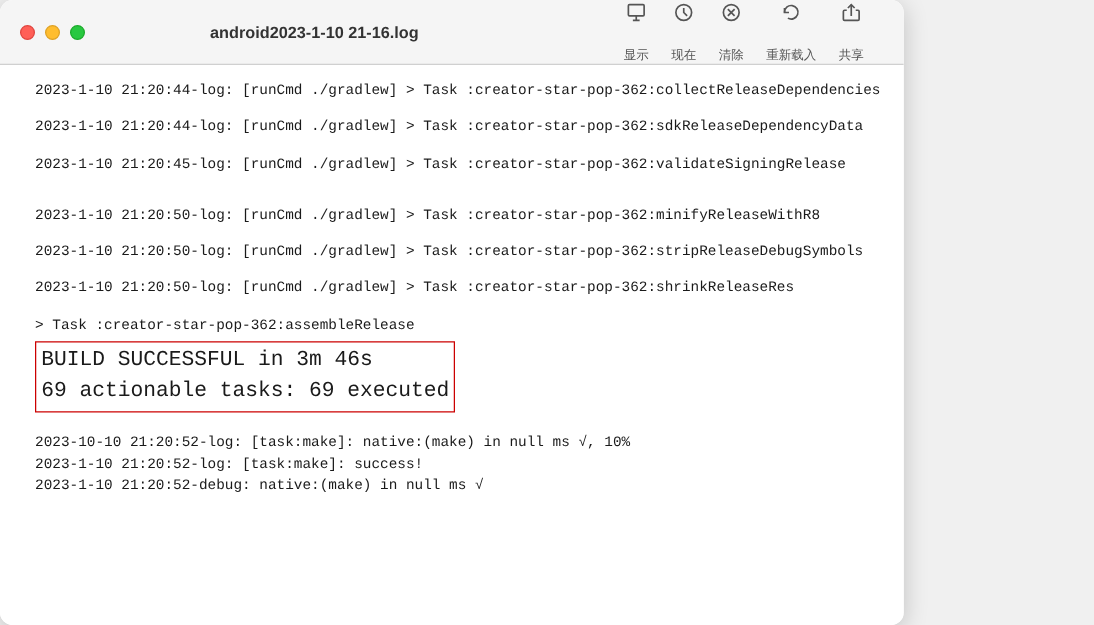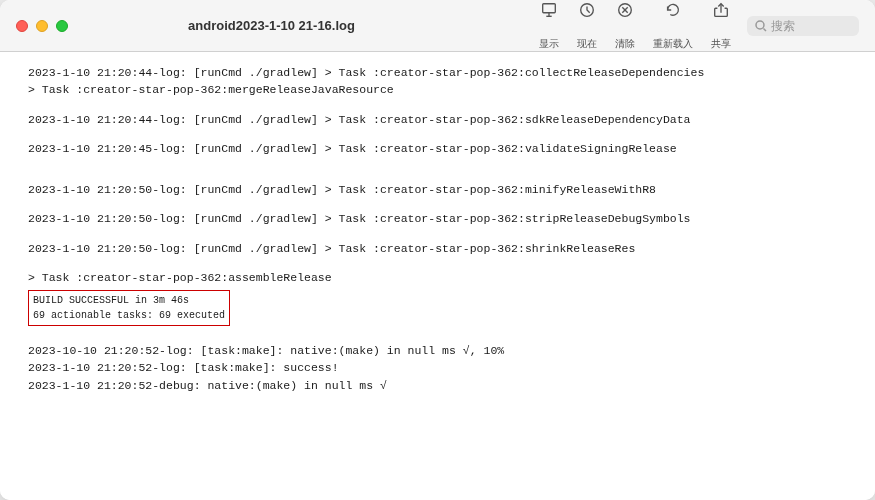--- a/index.html
+++ b/index.html
@@ -6,21 +6,21 @@
 
     body {
       width: 875px;
       height: 500px;
       background: #f0f0f0;
       font-family: -apple-system, BlinkMacSystemFont, 'SF Pro Text', sans-serif;
       overflow: hidden;
     }
 
     .window {
-      width: 875px;
+      width: 723px;
       height: 500px;
       background: #ffffff;
       border-radius: 10px;
       box-shadow: 0 4px 20px rgba(0,0,0,0.2);
       display: flex;
       flex-direction: column;
       overflow: hidden;
     }
 
     .titlebar {
@@ -123,21 +123,21 @@
     .build-success-box {
       display: inline-block;
       border: 1.5px solid #cc0000;
       padding: 2px 4px;
       margin: 4px 0;
     }
 
     .build-success-text {
       color: #1a1a1a;
       font-family: 'Menlo', 'Monaco', 'Courier New', monospace;
-      font-size: 10px;
+      font-size: 17px;
       line-height: 1.5;
     }
   </style>
 </head>
 <body>
 
 <div class="window">
   <div class="titlebar">
     <div class="traffic-lights">
       <div class="traffic-light close"></div>
@@ -183,32 +183,24 @@
           <svg viewBox="0 0 20 20" fill="none" stroke="#555" stroke-width="1.5">
             <polyline points="10,3 10,13"></polyline>
             <polyline points="7,6 10,3 13,6"></polyline>
             <path d="M6 8 H4 a1 1 0 0 0 -1 1 v7 a1 1 0 0 0 1 1 h12 a1 1 0 0 0 1 -1 v-7 a1 1 0 0 0 -1 -1 h-2"></path>
           </svg>
           <span>共享</span>
         </div>
       </div>
     </div>
 
-    <div class="search-box">
-      <svg width="12" height="12" viewBox="0 0 12 12" fill="none" stroke="#999" stroke-width="1.5">
-        <circle cx="5" cy="5" r="4"></circle>
-        <line x1="8.5" y1="8.5" x2="11" y2="11"></line>
-      </svg>
-      <input type="text" placeholder="搜索" style="">
-    </div>
   </div>
 
   <div class="content">
     <span class="log-line">2023-1-10 21:20:44-log: [runCmd ./gradlew] &gt; Task :creator-star-pop-362:collectReleaseDependencies</span>
-    <span class="log-line">&gt; Task :creator-star-pop-362:mergeReleaseJavaResource</span>
     <span class="log-empty"></span>
     <span class="log-line">2023-1-10 21:20:44-log: [runCmd ./gradlew] &gt; Task :creator-star-pop-362:sdkReleaseDependencyData</span>
     <span class="log-empty"></span>
     <span class="log-line">2023-1-10 21:20:45-log: [runCmd ./gradlew] &gt; Task :creator-star-pop-362:validateSigningRelease</span>
     <span class="log-empty"></span>
     <span class="log-empty"></span>
     <span class="log-line">2023-1-10 21:20:50-log: [runCmd ./gradlew] &gt; Task :creator-star-pop-362:minifyReleaseWithR8</span>
     <span class="log-empty"></span>
     <span class="log-line">2023-1-10 21:20:50-log: [runCmd ./gradlew] &gt; Task :creator-star-pop-362:stripReleaseDebugSymbols</span>
     <span class="log-empty"></span>

